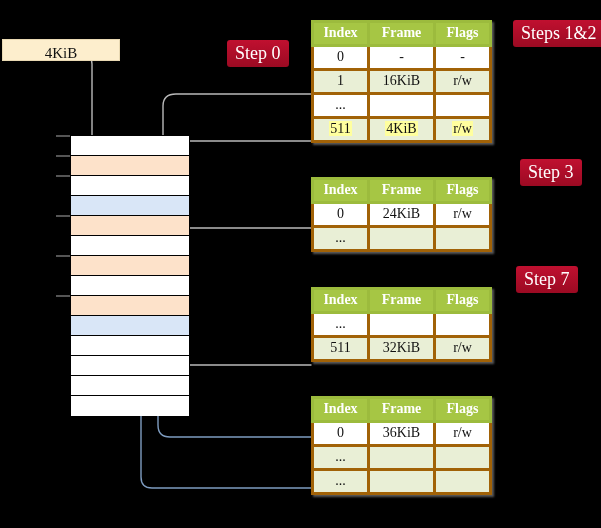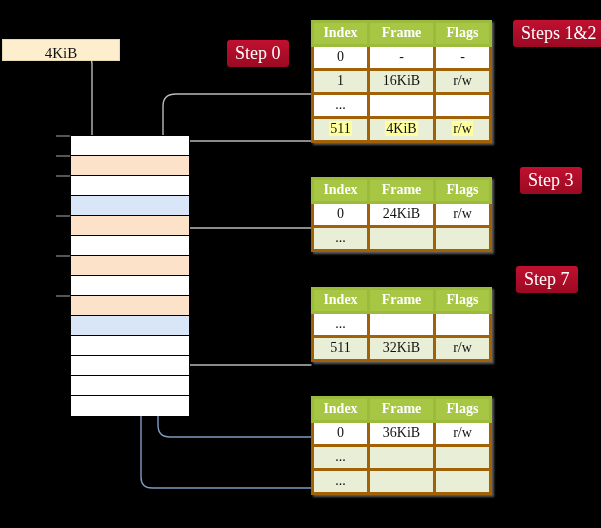--- a/index.html
+++ b/index.html
@@ -280,21 +280,21 @@
             <td class="col-frame"></td>
             <td class="col-flags"></td>
           </tr>
         </tbody>
       </table>
     </div>
 
   <div id="badges-host">
       <div class="badge" style="left: 189px; top: 40px; margin-left: 38px;">Step 0</div>
       <div class="badge" style="left: 513px; top: 20px;">Steps 1&amp;2</div>
-      <div class="badge" style="left: 520px; top: 159px; margin-top: 8px;">Step 3</div>
+      <div class="badge" style="left: 520px; top: 159px;">Step 3</div>
       <div class="badge" style="left: 516px; top: 266px;">Step 7</div>
     </div>
 
 <div class="tick" style="top: 135px;"></div>
     <div class="tick" style="top: 155px;"></div>
     <div class="tick" style="top: 175px;"></div>
     <div class="tick" style="top: 215px;"></div>
     <div class="tick" style="top: 255px;"></div>
     <div class="tick" style="top: 295px;"></div>
   </div>

